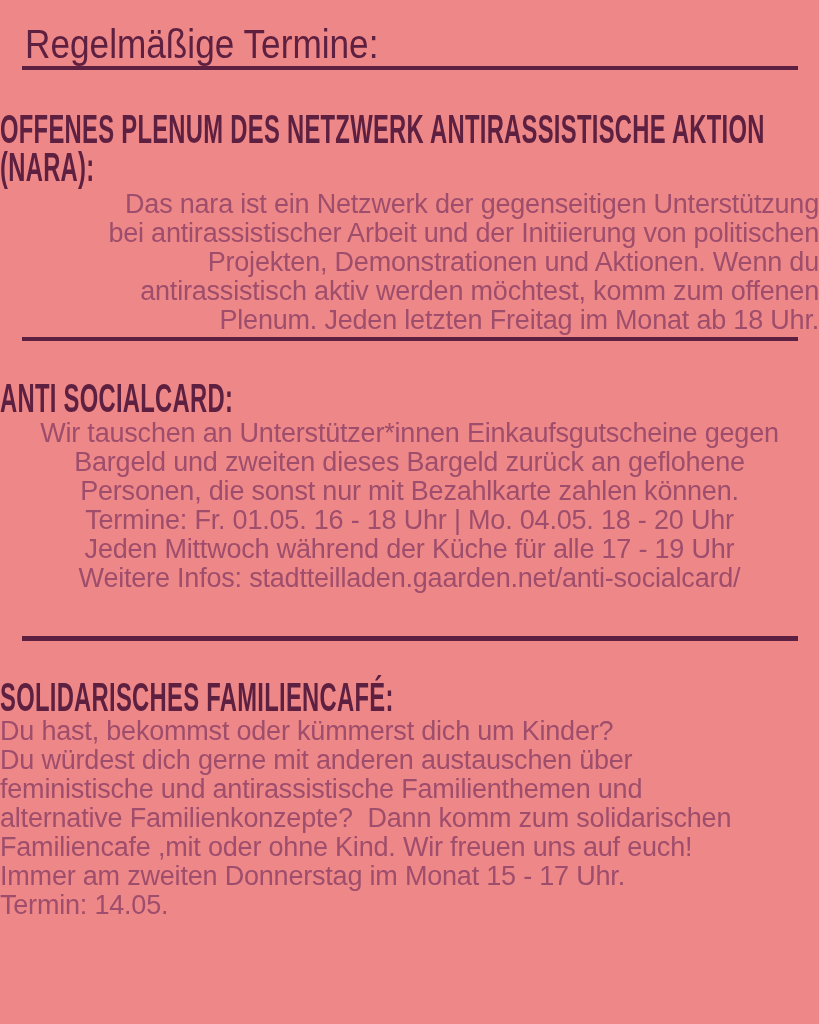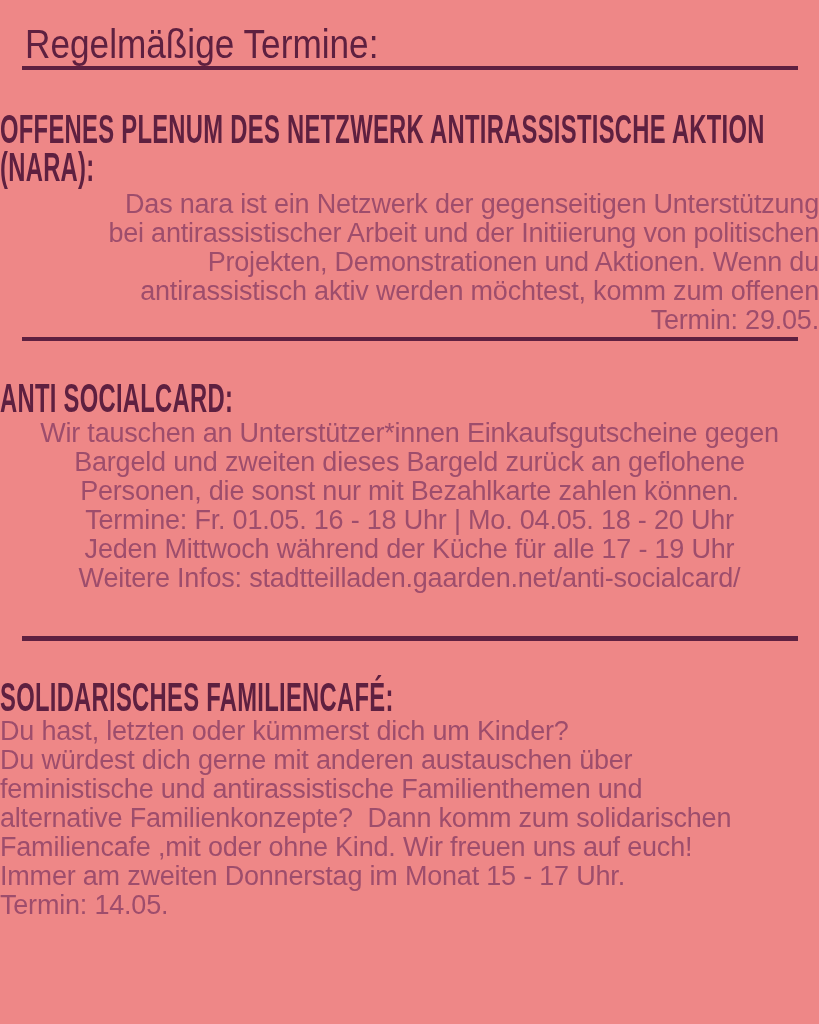--- a/index.html
+++ b/index.html
@@ -76,21 +76,21 @@
     <h1 class="page-title">Regelmäßige Termine:</h1>
   </header>
 
   <section class="section section-1">
     <h2 class="section-heading"><span>Offenes Plenum des Netzwerk Antirassistische Aktion</span><br><span>(nara):</span></h2>
     <div class="body">
       <div class="body-line">Das nara ist ein Netzwerk der gegenseitigen Unterstützung</div>
       <div class="body-line">bei antirassistischer Arbeit und der Initiierung von politischen</div>
       <div class="body-line">Projekten, Demonstrationen und Aktionen. Wenn du</div>
       <div class="body-line">antirassistisch aktiv werden möchtest, komm zum offenen</div>
-      <div class="body-line">Termin: 29.05.</div>
+      <div class="body-line">Plenum. Jeden letzten Freitag im Monat ab 18 Uhr.</div>
     </div>
   </section>
 
   <hr class="divider divider-1">
 
   <section class="section section-2">
     <h2 class="section-heading"><span>Anti Socialcard:</span></h2>
     <div class="body">
       <div class="body-line">Wir tauschen an Unterstützer*innen Einkaufsgutscheine gegen</div>
       <div class="body-line">Bargeld und zweiten dieses Bargeld zurück an geflohene</div>
@@ -99,21 +99,21 @@
       <div class="body-line">Jeden Mittwoch während der Küche für alle 17 - 19 Uhr</div>
       <div class="body-line">Weitere Infos: stadtteilladen.gaarden.net/anti-socialcard/</div>
     </div>
   </section>
 
   <hr class="divider divider-2">
 
   <section class="section section-3">
     <h2 class="section-heading"><span>Solidarisches Familiencafé:</span></h2>
     <div class="body">
-      <div class="body-line">Du hast, letzten oder kümmerst dich um Kinder?</div>
+      <div class="body-line">Du hast, bekommst oder kümmerst dich um Kinder?</div>
       <div class="body-line">Du würdest dich gerne mit anderen austauschen über</div>
       <div class="body-line">feministische und antirassistische Familienthemen und</div>
       <div class="body-line">alternative Familienkonzepte?  Dann komm zum solidarischen</div>
       <div class="body-line">Familiencafe ,mit oder ohne Kind. Wir freuen uns auf euch!</div>
       <div class="body-line">Immer am zweiten Donnerstag im Monat 15 - 17 Uhr.</div>
       <div class="body-line">Termin: 14.05.</div>
     </div>
   </section>
 
 </div>

